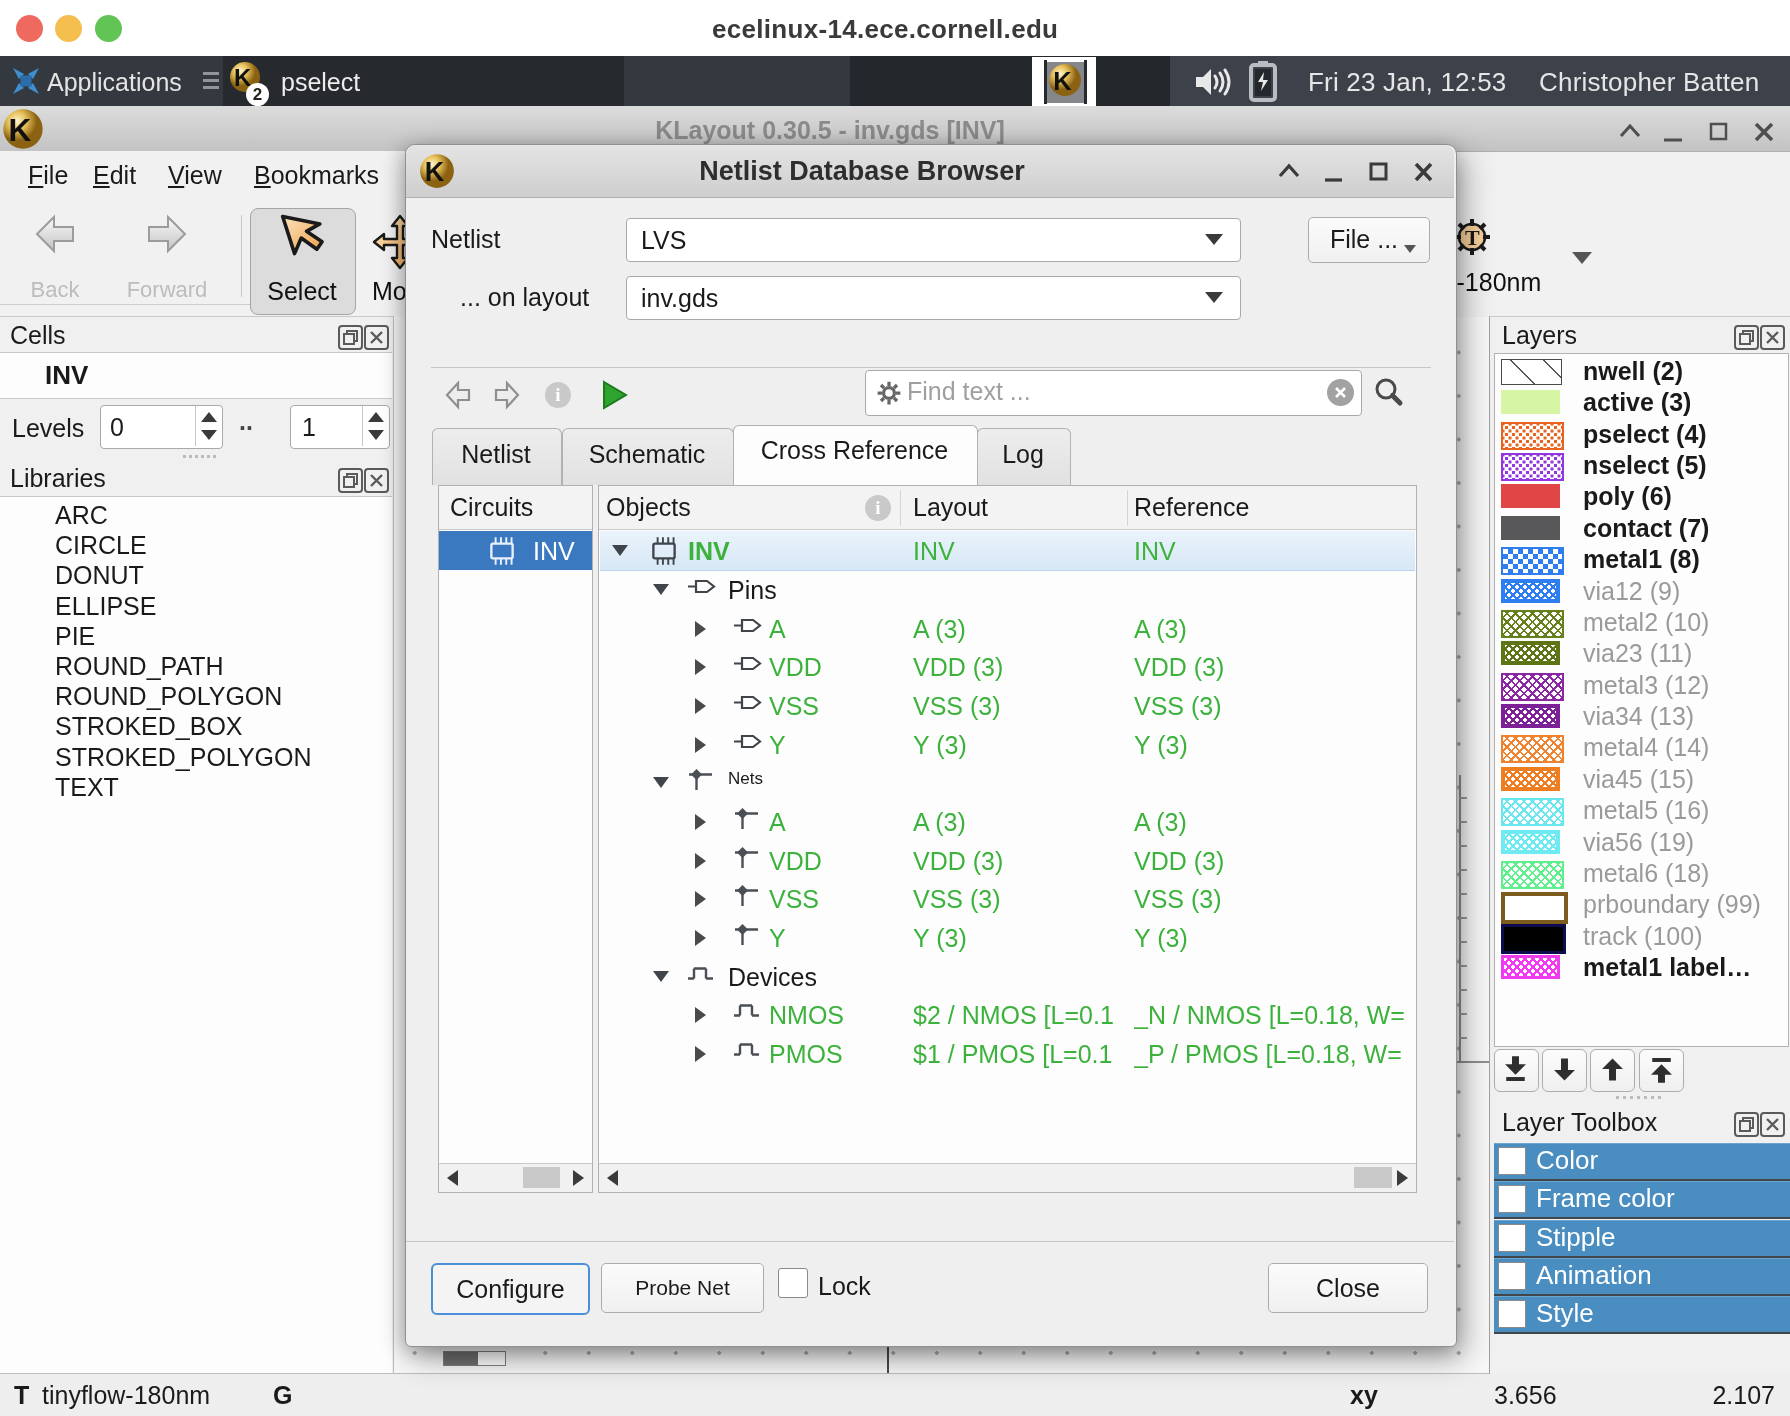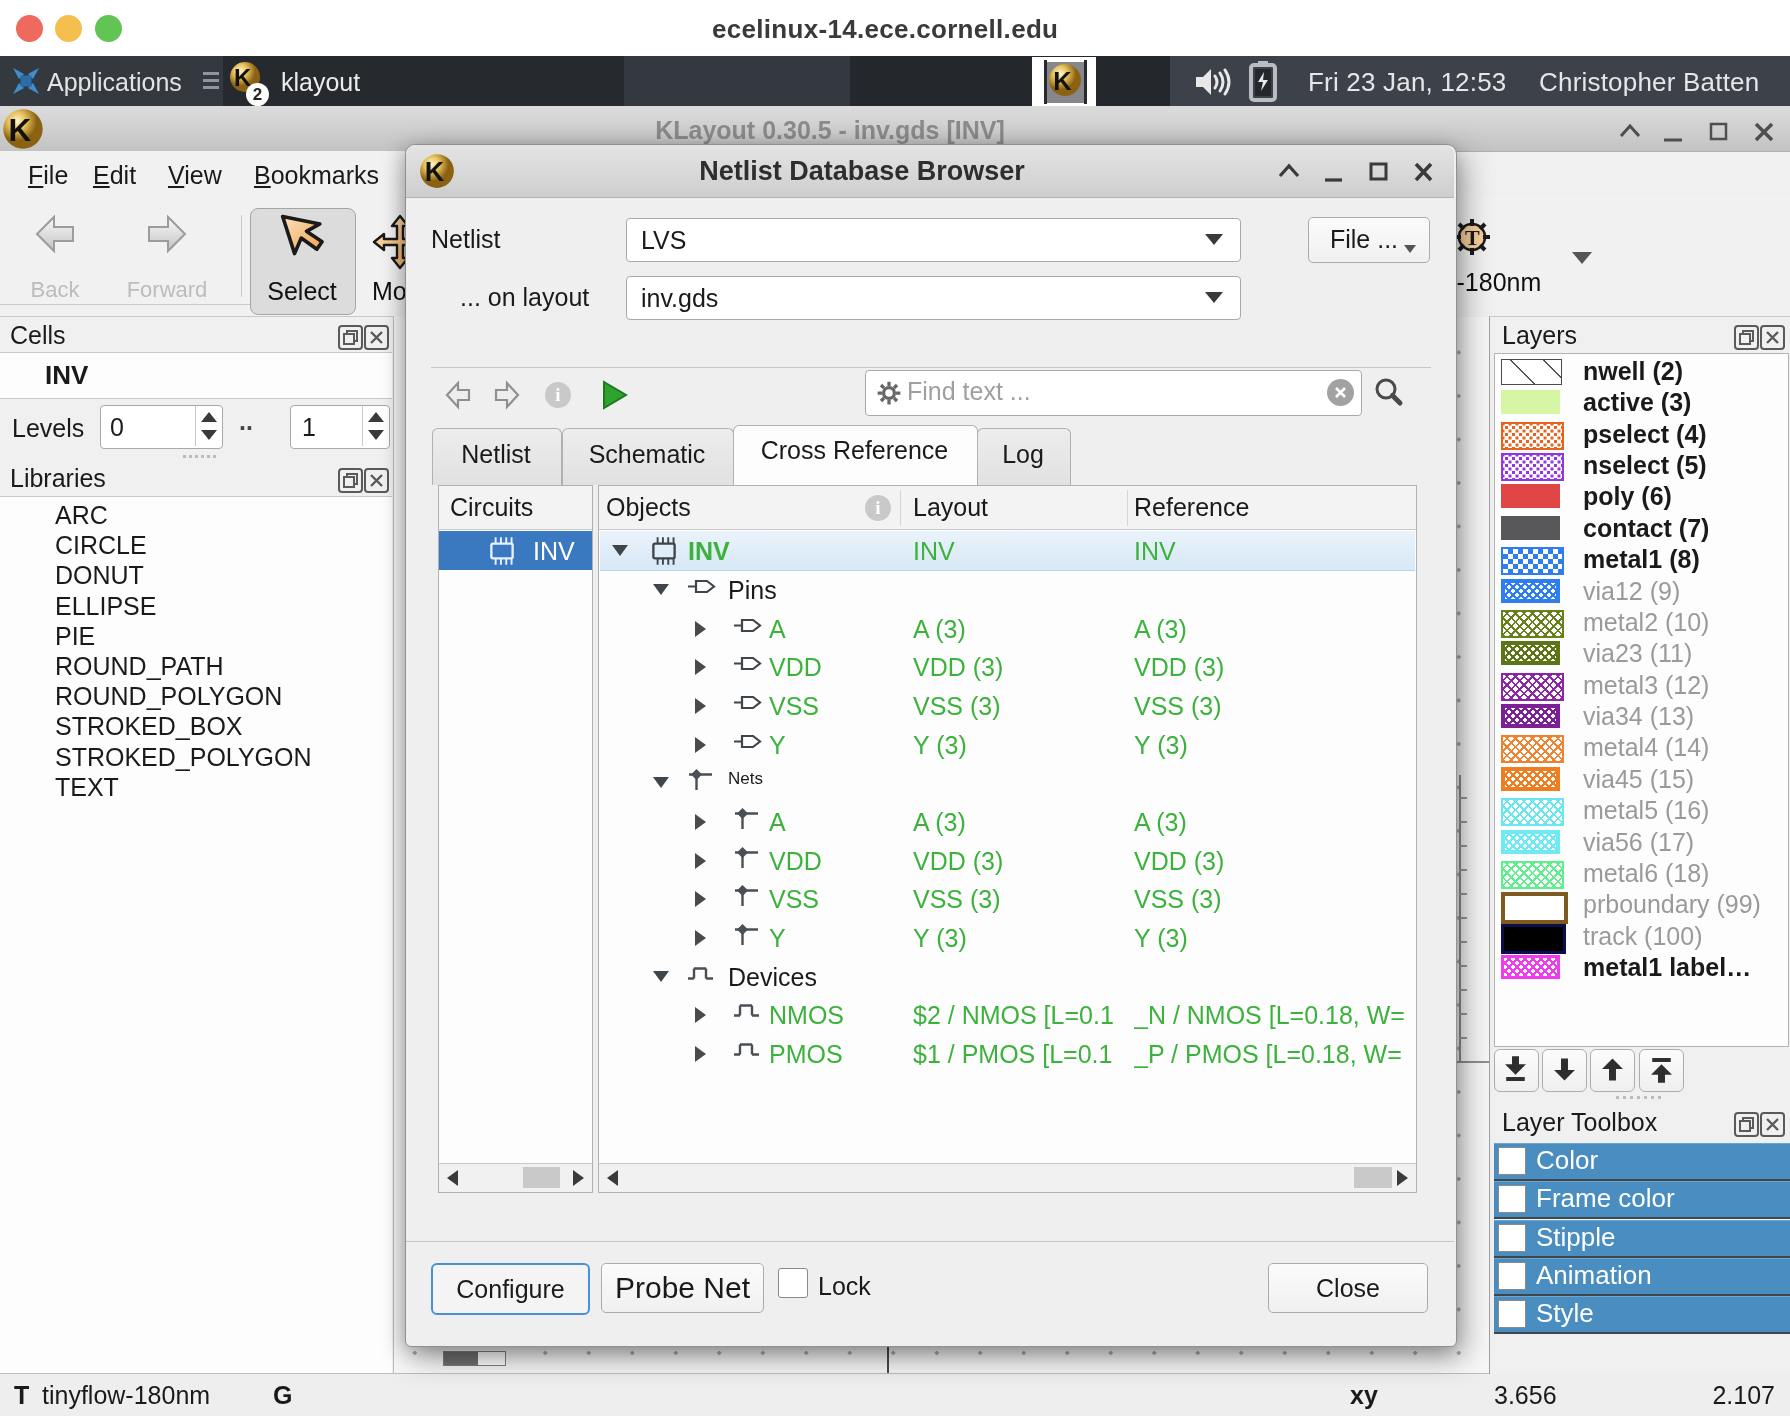--- a/index.html
+++ b/index.html
@@ -49,21 +49,21 @@
           <stop offset="45%" stop-color="#e8c35c"></stop>
           <stop offset="100%" stop-color="#8a6212"></stop>
         </radialGradient>
       </defs>
       <circle cx="16" cy="16" r="15" fill="url(#kg1)"></circle>
       <text x="5" y="25" font-size="24" font-weight="bold" fill="#111" font-family="Liberation Sans">K</text>
     </svg>
 <div class="abs ctr" style="left:246px;top:83px;width:23px;height:23px;border-radius:50%;background:#fff">
       <span style="font-size:17px;font-weight:bold;color:#222">2</span>
     </div>
-<div class="tx" style="left:281px;top:68px;font-size:25px;color:#ececec">klayout</div>
+<div class="tx" style="left:281px;top:68px;font-size:25px;color:#ececec">pselect</div>
 
 <div class="abs" style="left:1032px;top:57px;width:64px;height:50px;background:#fff"></div>
 <div class="abs" style="left:1044px;top:60px;width:3px;height:44px;background:#26292d"></div>
 <div class="abs" style="left:1084px;top:60px;width:3px;height:44px;background:#26292d"></div>
 <div class="abs" style="left:1047px;top:62px;width:37px;height:41px;background:#85878a"></div>
 <svg class="abs" style="left:1048px;top:63px" width="34" height="34" viewBox="0 0 32 32">
       <defs>
         <radialGradient id="kg2" cx="35%" cy="30%">
           <stop offset="0%" stop-color="#fdf4cf"></stop>
           <stop offset="45%" stop-color="#e8c35c"></stop>
@@ -300,21 +300,21 @@
 <div class="lrow" style="top:411px">
         <span class="sw" style="background:#ef7d22;background-image:radial-gradient(circle,#fff 1.8px,transparent 2.1px),radial-gradient(circle,#fff 1.8px,transparent 2.1px);background-size:8px 8px;background-position:0 0,4px 4px;box-shadow:inset 0 0 0 4px #ef7d22"></span>
         <span class="lt gray">via45 (15)</span>
       </div>
 <div class="lrow" style="top:442px">
         <span class="sw" style="border:2px solid #6ae6ef;background-color:#fff;background-image:repeating-linear-gradient(45deg,#6ae6ef 0 1.7px,transparent 1.7px 6px),repeating-linear-gradient(-45deg,#6ae6ef 0 1.7px,transparent 1.7px 6px)"></span>
         <span class="lt gray">metal5 (16)</span>
       </div>
 <div class="lrow" style="top:474px">
         <span class="sw" style="background:#6fe9f2;background-image:radial-gradient(circle,#fff 1.8px,transparent 2.1px),radial-gradient(circle,#fff 1.8px,transparent 2.1px);background-size:8px 8px;background-position:0 0,4px 4px;box-shadow:inset 0 0 0 4px #6fe9f2"></span>
-        <span class="lt gray">via56 (17)</span>
+        <span class="lt gray">via56 (19)</span>
       </div>
 <div class="lrow" style="top:505px">
         <span class="sw" style="border:2px solid #5fef8c;background-color:#fff;background-image:repeating-linear-gradient(45deg,#5fef8c 0 1.7px,transparent 1.7px 6px),repeating-linear-gradient(-45deg,#5fef8c 0 1.7px,transparent 1.7px 6px)"></span>
         <span class="lt gray">metal6 (18)</span>
       </div>
 <div class="lrow" style="top:536px">
         <span class="sw" style="background:#fff;border:4px solid #7d5a1e"></span>
         <span class="lt gray">prboundary (99)</span>
       </div>
 <div class="lrow" style="top:568px">
@@ -609,17 +609,17 @@
         </div>
 
 <div class="abs" style="left:0;top:677px;width:817px;height:29px;background:#f1f1f1;border-top:1px solid #c9c9c9"></div>
 <div class="exp-r" style="left:8px;top:684px;border-left-color:#3a3a3a;transform:scaleX(-1)"></div>
 <div class="abs" style="left:755px;top:681px;width:38px;height:21px;background:#c9c9c9"></div>
 <div class="exp-r" style="left:798px;top:684px;border-left-color:#3a3a3a"></div>
 </div>
 
 <div class="abs" style="left:0;top:1096px;width:1048px;height:1px;background:#c6c6c6"></div>
 <div class="abs ctr" style="left:25px;top:1118px;width:155px;height:48px;background:#f4f4f4;border:2px solid #4a90d9;border-radius:6px;font-size:25px">Configure</div>
-<div class="abs ctr btn" style="left:195px;top:1118px;width:161px;height:48px;font-size:30px">Probe Net</div>
+<div class="abs ctr btn" style="left:195px;top:1118px;width:161px;height:48px;font-size:21px">Probe Net</div>
 <div class="abs" style="left:372px;top:1123px;width:28px;height:28px;background:#fff;border:1px solid #8a8a8a;border-radius:3px"></div>
 <div class="tx" style="left:412px;top:1127px;font-size:25px">Lock</div>
 <div class="abs ctr btn" style="left:862px;top:1118px;width:158px;height:48px;font-size:25px">Close</div>
 </div>
 </div>
 </body></html>

